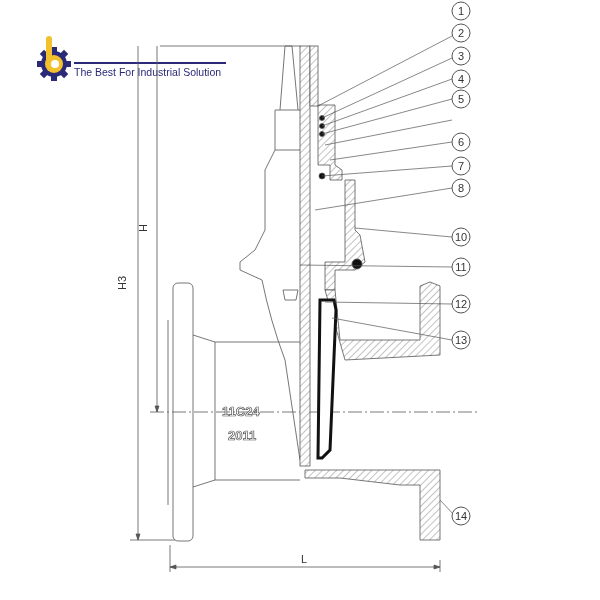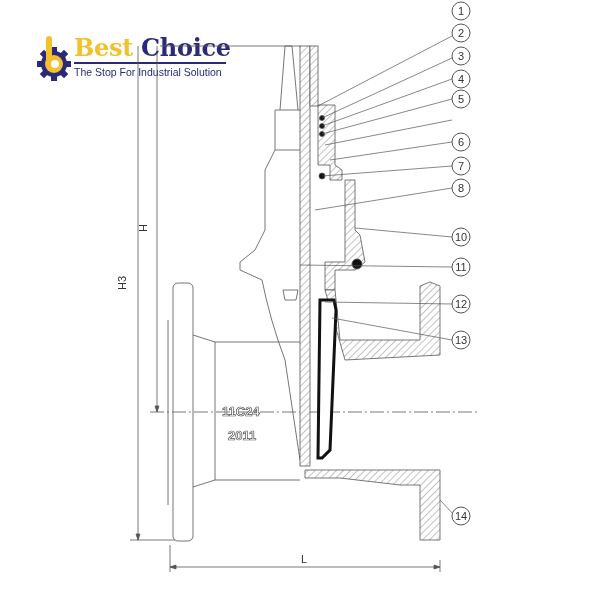--- a/index.html
+++ b/index.html
@@ -29,25 +29,22 @@
       <rect x="29" y="27" width="6" height="6"></rect>
       <rect x="5" y="17" width="6" height="6" transform="rotate(45 8 20)"></rect>
       <rect x="25" y="17" width="6" height="6" transform="rotate(45 28 20)"></rect>
       <rect x="5" y="37" width="6" height="6" transform="rotate(45 8 40)"></rect>
       <rect x="25" y="37" width="6" height="6" transform="rotate(45 28 40)"></rect>
     </g>
     <circle cx="18" cy="30" r="9" fill="#f2c12e"></circle>
     <circle cx="19" cy="30" r="4" fill="#ffffff"></circle>
     <rect x="10" y="2" width="6" height="26" rx="3" fill="#f2c12e"></rect>
   </svg>
-  <div class="logo-text">
-    <div class="brand"><span class="b1">Best</span> <span class="b2">Choice</span></div>
-  </div>
   <div class="underline"></div>
-  <div class="tagline">The Stop For Industrial Solution</div>
+  <div class="tagline">The Best For Industrial Solution</div>
 </div>
 
 <svg class="drawing" width="600" height="600" viewBox="0 0 600 600">
   <defs>
     <pattern id="hatch" width="5" height="5" patternUnits="userSpaceOnUse" patternTransform="rotate(45)">
       <rect width="5" height="5" fill="#fff"></rect>
       <line x1="0" y1="0" x2="0" y2="5" stroke="#666" stroke-width="0.8"></line>
     </pattern>
   </defs>
 

